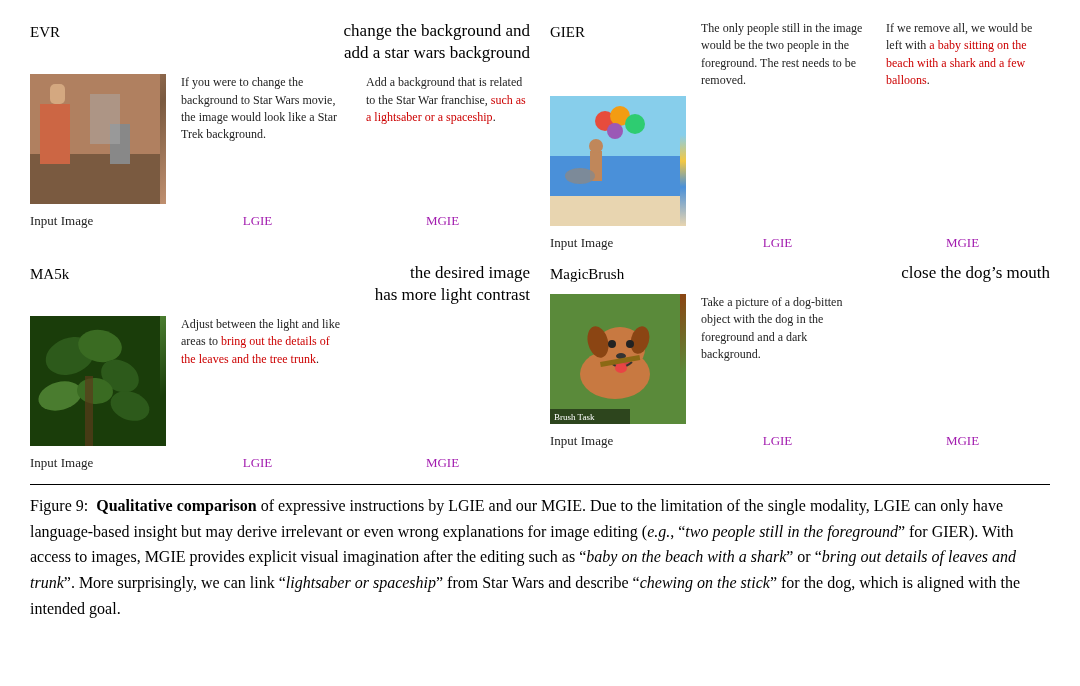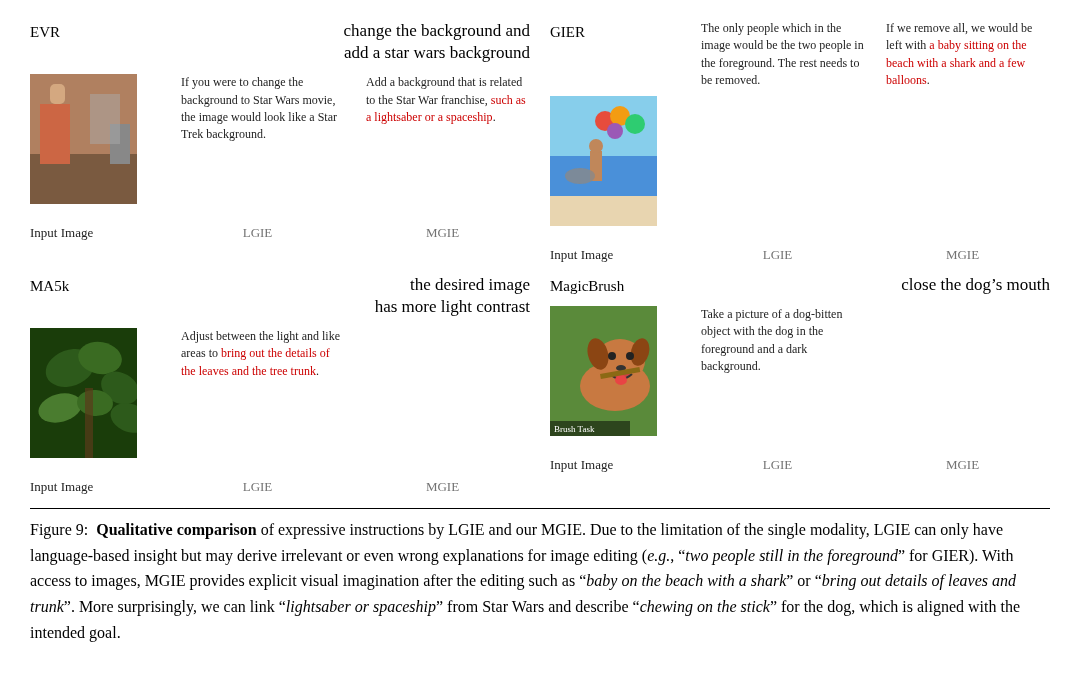--- a/index.html
+++ b/index.html
@@ -36,21 +36,21 @@
       line-height: 1.3;
       padding-bottom: 4px;
     }
     .dataset-label {
       font-size: 15px;
       font-weight: normal;
       text-align: left;
       padding-top: 2px;
     }
     .image-box {
-      width: 107px;
+      width: 136px;
       height: 130px;
       background: #888;
       grid-row: 2 / 3;
       grid-column: 1 / 2;
       overflow: hidden;
       position: relative;
     }
     
     .img-evr {
       background: linear-gradient(135deg, #b08060 30%, #7a5a40 60%, #c09070 100%);
@@ -72,26 +72,26 @@
       line-height: 1.45;
       color: #222;
     }
     .red-text {
       color: #cc0000;
     }
     .col-labels {
       display: grid;
       grid-template-columns: 130px 1fr 1fr;
       gap: 0 10px;
-      margin-top: 20px;
+      margin-top: 8px;
     }
     .col-label {
       text-align: center;
       font-size: 13px;
-      color: #737373;
+      color: #a21caf;
     }
     .col-label-left {
       text-align: left;
       font-size: 13px;
       color: #222;
     }
     .caption {
       font-size: 16px;
       line-height: 1.6;
       margin-top: 8px;
@@ -167,21 +167,21 @@
             <circle cx="85" cy="28" r="10" fill="#2ecc71"></circle>
             <circle cx="65" cy="35" r="8" fill="#9b59b6"></circle>
 
             <rect x="40" y="55" width="12" height="30" fill="#c0875a"></rect>
             <circle cx="46" cy="50" r="7" fill="#c0875a"></circle>
 
             <ellipse cx="30" cy="80" rx="15" ry="8" fill="#888" opacity="0.8"></ellipse>
           </svg>
         </div>
         <div class="desc-col">
-          <span>The only people which in the image would be the two people in the foreground. The rest needs to be removed.</span>
+          <span>The only people still in the image would be the two people in the foreground. The rest needs to be removed.</span>
         </div>
         <div class="desc-col">
           <span>If we remove all, we would be left with </span><span class="red-text">a baby sitting on the beach with a shark and a few balloons</span><span>.</span>
         </div>
       </div>
       <div class="col-labels">
         <div class="col-label-left">Input Image</div>
         <div class="col-label">LGIE</div>
         <div class="col-label">MGIE</div>
       </div>

